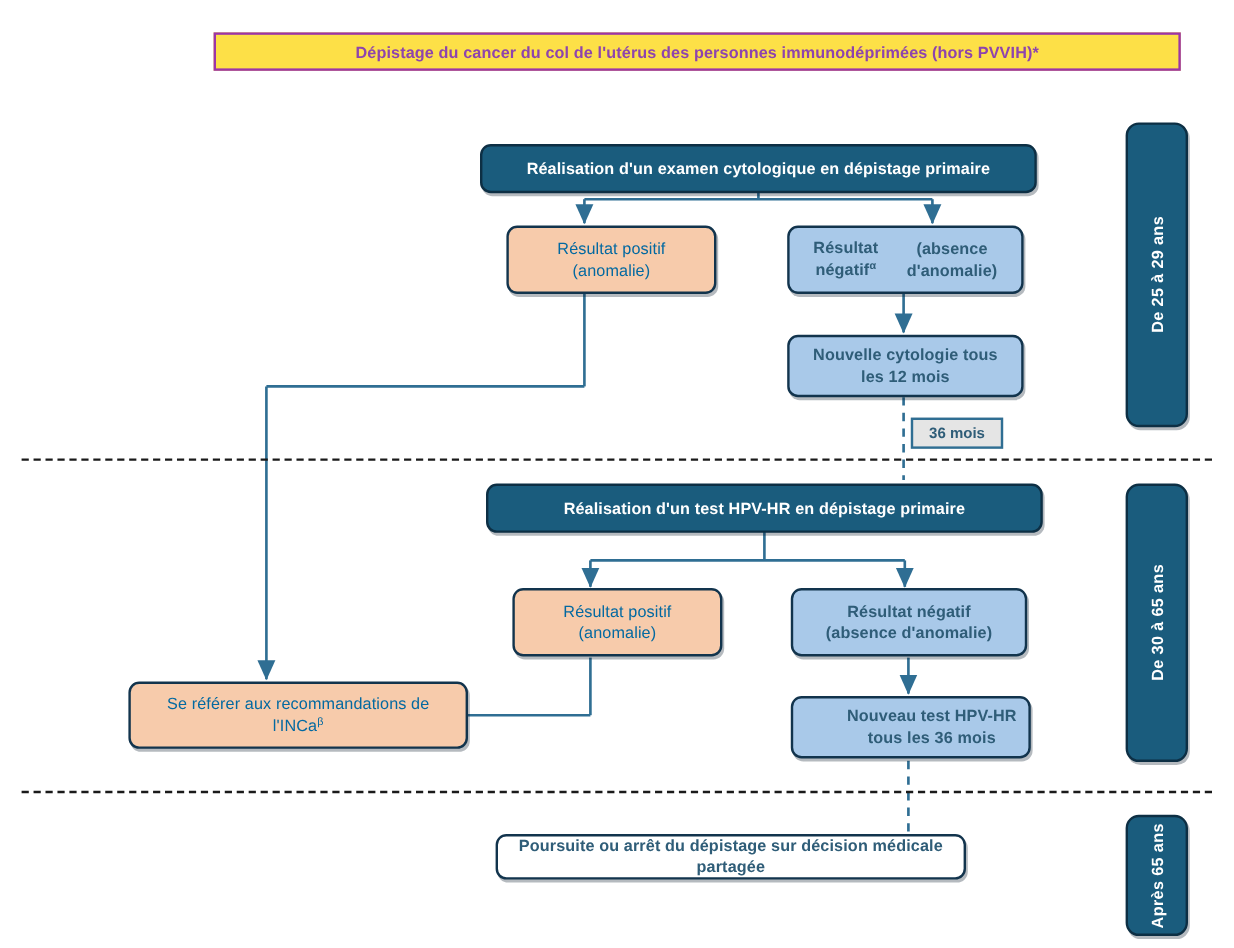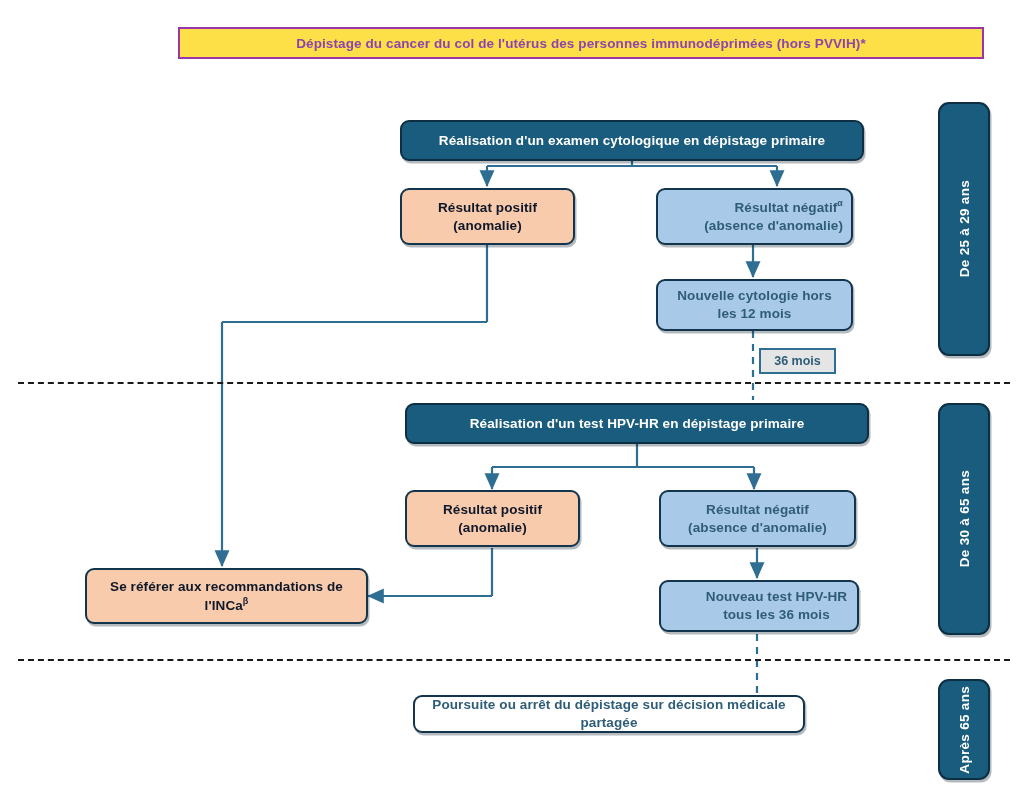--- a/index.html
+++ b/index.html
@@ -16,21 +16,21 @@
   
   .node{
     position:absolute;box-sizing:border-box;
     display:flex;align-items:center;justify-content:center;text-align:center;
     border:2px solid #12344d;border-radius:9px;
     font-size:13.5px;line-height:1.32;letter-spacing:.1px;
     box-shadow:1.5px 2.5px 0 rgba(10,28,42,.30);
     padding:4px 8px;
   }
   .node.dark{background:#1a5c7d;color:#ffffff;font-weight:700;border-color:#0d2f44;}
-  .node.peach{background:#f7cbab;color:#0f172a;font-weight:700;}
+  .node.peach{background:#f7cbab;color:#0369a1;font-weight:400;margin-left:22px;}
   .node.blue{background:#a9c9e9;color:#2f5d78;font-weight:700;}
   .node.white{background:#ffffff;color:#2f5d78;font-weight:700;}
 
   
   #title-bar{
     position:absolute;left:178px;top:27px;width:806px;height:32px;
     box-sizing:border-box;background:#fde047;border:2px solid #9b35a8;
     display:flex;align-items:center;justify-content:center;
     color:#8e44ad;font-size:13.5px;font-weight:700;letter-spacing:.1px;
   }
@@ -112,27 +112,27 @@
 
   <div class="node dark" style="left:400px;top:99px;width:464px;height:41px;margin-top:21px;">
     <span>Réalisation d'un examen cytologique en dépistage primaire</span>
   </div>
 
   <div class="node peach" style="left:400px;top:188px;width:175px;height:57px;flex-direction:column;">
     <span>Résultat positif</span>
     <span>(anomalie)</span>
   </div>
 
-  <div class="node blue" style="left:656px;top:188px;width:197px;height:57px;flex-direction:column;align-items:flex-end;">
+  <div class="node blue" style="left:656px;top:188px;width:197px;height:57px;">
     <span><span>Résultat négatif</span><sup>α</sup></span>
     <span>(absence d'anomalie)</span>
   </div>
 
   <div class="node blue" style="left:656px;top:279px;width:197px;height:52px;flex-direction:column;">
-    <span>Nouvelle cytologie hors</span>
+    <span>Nouvelle cytologie tous</span>
     <span>les 12 mois</span>
   </div>
 
   <div id="label-36mois">
     <span>36 mois</span>
   </div>
 
   <div class="age-band" style="left:938px;top:102px;width:52px;height:254px;">
     <span class="vtext">De 25 à 29 ans</span>
   </div>

